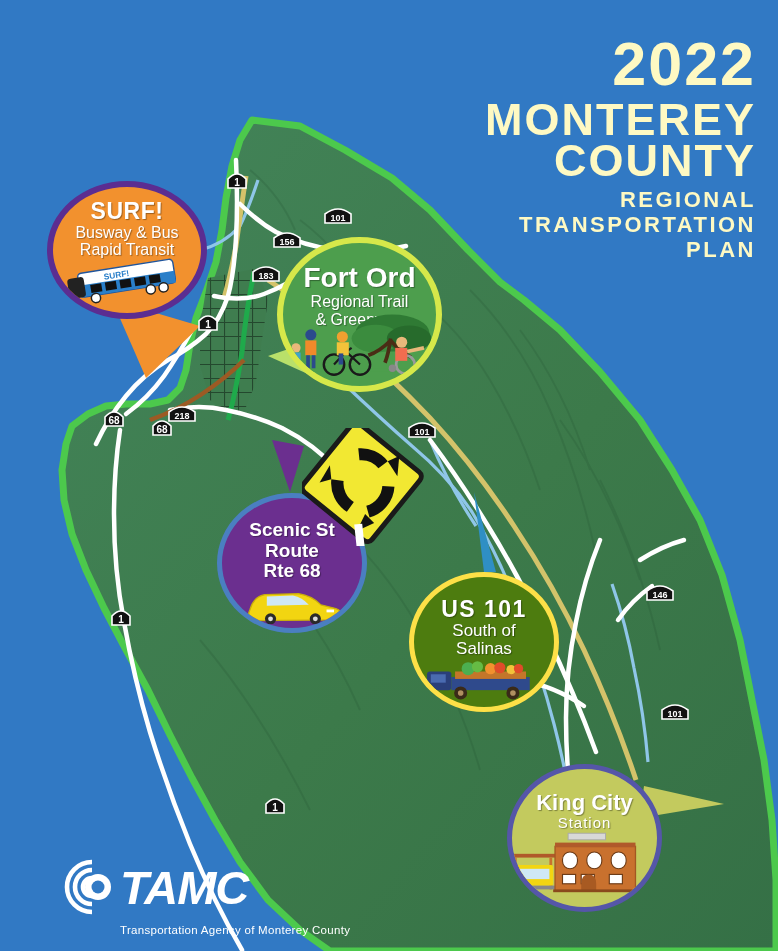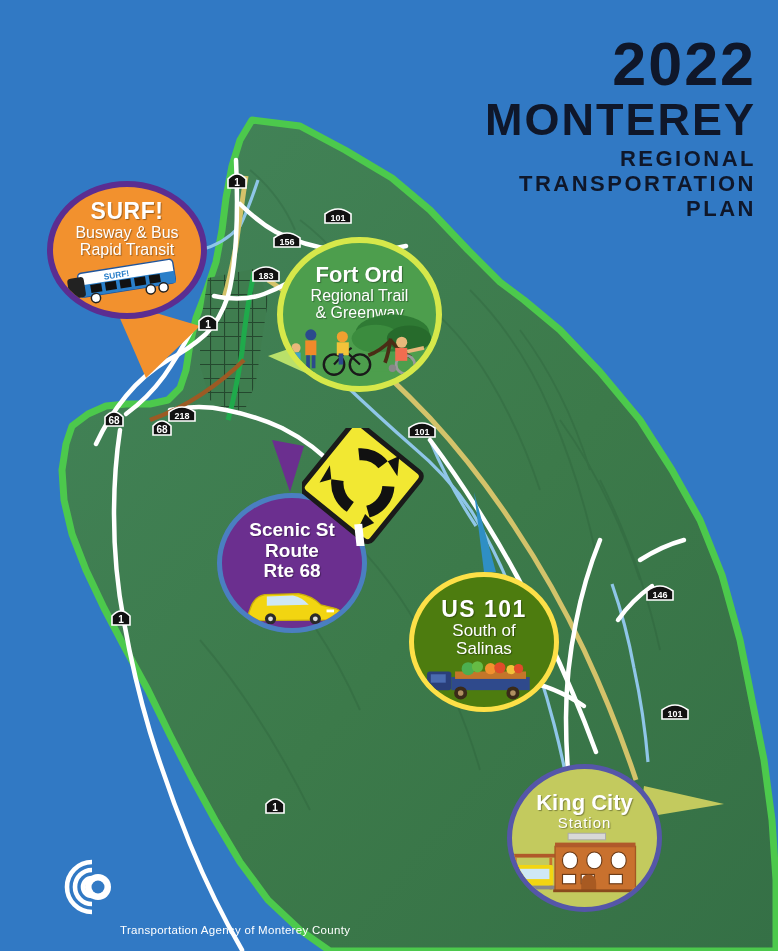--- a/index.html
+++ b/index.html
@@ -8,21 +8,21 @@
     font-family:"Liberation Sans", sans-serif;
     background:#3179c4;
     position:relative;
     overflow:hidden;
   }
   #cover { position:absolute; inset:0; }
 
   
   .title-block{
     position:absolute; right:22px; top:34px;
-    text-align:right; color:#0f172a;
+    text-align:right; color:#fef9c3;
     letter-spacing:1px; line-height:1.0;
   }
   .t-year{ font-size:61px; font-weight:bold; letter-spacing:2px; }
   .t-county1{ font-size:45px; font-weight:bold; letter-spacing:2px; margin-top:2px;}
   .t-county2{ font-size:45px; font-weight:bold; letter-spacing:2px; margin-top:-4px;}
   .t-sub{ font-size:22px; font-weight:bold; letter-spacing:2.5px; margin-top:6px;}
   .t-sub2{ font-size:22px; font-weight:bold; letter-spacing:2.5px; margin-top:3px;}
   .t-sub3{ font-size:22px; font-weight:bold; letter-spacing:2.5px; margin-top:3px;}
 
   
@@ -50,21 +50,21 @@
   }
   #bubble-surf .bub-title{ font-size:23px; letter-spacing:.5px;}
   #bubble-surf .bub-sub{ font-size:16px; }
 
   
   #bubble-fortord{
     left:277px; top:237px; width:165px; height:155px;
     background:#4d9e4d; border:6px solid #d6e84a;
     justify-content:flex-start; padding-top:20px;
   }
-  #bubble-fortord .bub-title{ font-size:22px; }
+  #bubble-fortord .bub-title{ font-size:28px; }
   #bubble-fortord .bub-sub{ font-size:16px; }
 
   
   #bubble-scenic{
     left:217px; top:493px; width:150px; height:140px;
     background:#6b2f8f; border:5px solid #4a7fc1;
     justify-content:flex-start; padding-top:22px;
   }
   #bubble-scenic .bub-title{ font-size:19px; }
 
@@ -247,20 +247,21 @@
         <g>
           <path d="M266,813 L266,804 Q275,794 284,804 L284,813 Z" fill="#111" stroke="#fff" stroke-width="1.6"></path>
           <text x="275" y="811" text-anchor="middle" font-family="'Liberation Sans',sans-serif" font-size="10" font-weight="bold" fill="#ffffff">1</text>
         </g>
       </g>
   </svg>
 
   <div class="title-block">
     <div class="t-year">2022</div>
     <div class="t-county1">MONTEREY</div>
+    <div class="t-county2">COUNTY</div>
     <div class="t-sub">REGIONAL</div>
     <div class="t-sub2">TRANSPORTATION</div>
     <div class="t-sub3">PLAN</div>
   </div>
 
   <div class="bubble" id="bubble-surf">
     <div class="btext bub-title">SURF!</div>
     <div class="btext bub-sub">Busway &amp; Bus</div>
     <div class="btext bub-sub">Rapid Transit</div>
     <svg class="bub-art" height="58" viewBox="0 0 160 58">
@@ -420,17 +421,18 @@
     <div style="display:flex; align-items:center;">
       <svg width="64" height="62" viewBox="0 0 64 62">
         <g fill="none" stroke="#ffffff" stroke-width="4.6">
           <path d="M36,6 A25,25 0 1 0 36,56"></path>
           <path d="M36,14 A17,17 0 1 0 36,48"></path>
           <path d="M36,22 A9,9 0 1 0 36,40"></path>
         </g>
         <circle cx="42" cy="31" r="13" fill="#ffffff"></circle>
         <circle cx="42" cy="31" r="6.5" fill="#3179c4"></circle>
       </svg>
+      <div class="tamc-word">TAMC</div>
     </div>
     <div class="tamc-tag" style="margin-left:64px;">Transportation Agency of Monterey County</div>
   </div>
 
 </div>
 
 </body></html>

